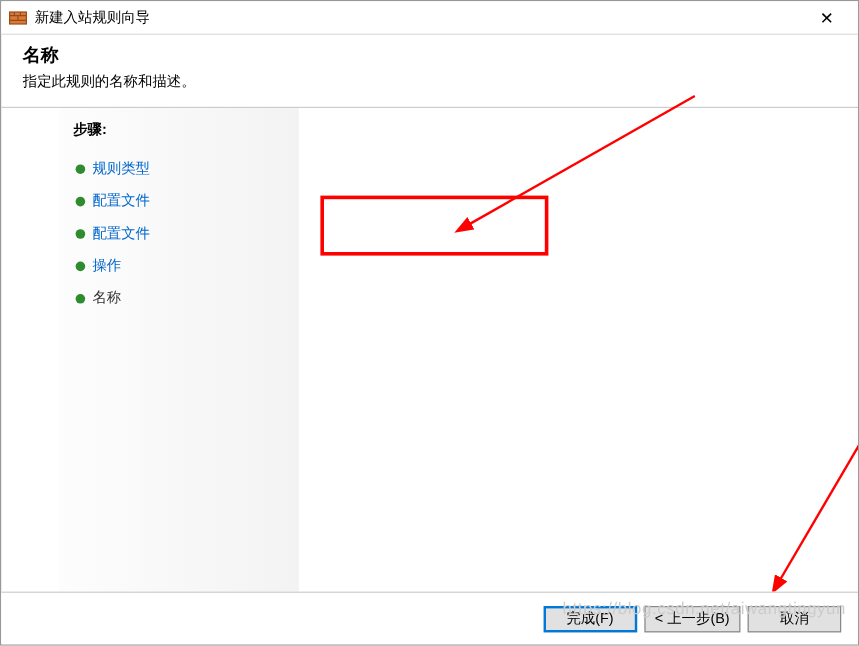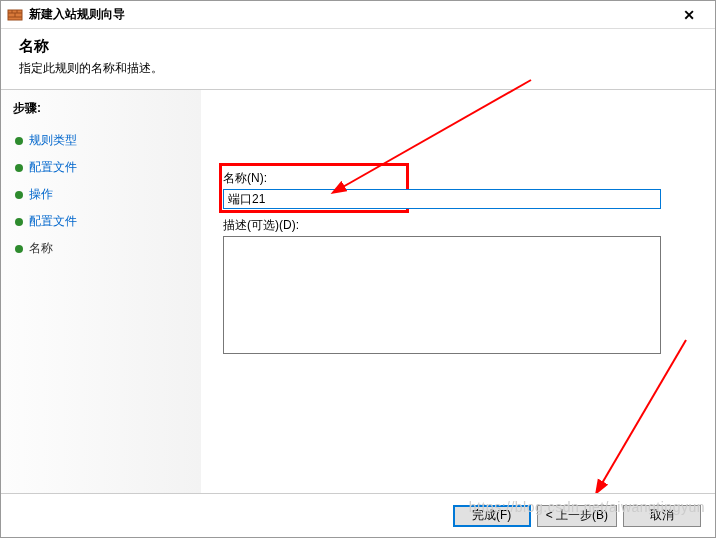--- a/index.html
+++ b/index.html
@@ -12,21 +12,20 @@
       position: relative;
       border: 1px solid #999;
     }
     .titlebar {
       display: flex;
       align-items: center;
       height: 28px;
       padding: 0 6px;
       background: #fff;
       border-bottom: 1px solid #ddd;
-      font-weight: bold;
     }
     .titlebar .icon {
       width: 16px; height: 16px;
       margin-right: 6px;
       display: inline-block;
     }
     .titlebar .title { flex: 1; font-size: 12px; }
     .titlebar .close {
       width: 40px; height: 22px;
       display: flex; align-items: center; justify-content: center;
@@ -35,20 +34,21 @@
     }
     .header {
       padding: 8px 18px 12px 18px;
       border-bottom: 1px solid #ccc;
     }
     .header h1 { font-size: 15px; font-weight: bold; margin-bottom: 4px; }
     .header .subtitle { font-size: 12px; }
     .body {
       display: flex;
       height: 405px;
+      padding-left: 48px;
     }
     .sidebar {
       width: 200px;
       padding: 10px 12px;
       background: linear-gradient(to right, #fdfdfd 0%, #f3f3f3 100%);
     }
     .sidebar .steps-label { font-weight: bold; font-size: 12px; margin-bottom: 10px; }
     .sidebar .step {
       display: flex;
       align-items: center;
@@ -171,44 +171,34 @@
     <div class="step link">
       <span class="bullet"></span>
       <span class="label">规则类型</span>
     </div>
     <div class="step link">
       <span class="bullet"></span>
       <span class="label">配置文件</span>
     </div>
     <div class="step link">
       <span class="bullet"></span>
+      <span class="label">配置文件</span>
+    </div>
+    <div class="step link">
+      <span class="bullet"></span>
       <span class="label">操作</span>
-    </div>
-    <div class="step link">
-      <span class="bullet"></span>
-      <span class="label">配置文件</span>
     </div>
     <div class="step current">
       <span class="bullet"></span>
       <span class="label">名称</span>
     </div>
   </div>
 
   <div class="content">
     <div class="highlight-box"></div>
-    <div class="form-area">
-      <div class="field-row">
-        <div class="field-label">名称(N):</div>
-        <input class="name-input" type="text" value="端口21" style="">
-      </div>
-      <div class="field-row">
-        <div class="field-label">描述(可选)(D):</div>
-        <textarea class="desc-textarea" style=""></textarea>
-      </div>
-    </div>
 
     <svg class="arrow" style="left:120px; top:-20px;" width="220" height="140">
       <defs>
           <marker id="ah1" markerWidth="10" markerHeight="10" refX="2" refY="3" orient="auto">
             <path d="M0,0 L0,6 L8,3 z" fill="#f00"></path>
           </marker>
         </defs>
       <line x1="210" y1="10" x2="20" y2="118" stroke="#f00" stroke-width="2" marker-end="url(#ah1)"></line>
     </svg>
     <svg class="arrow" style="left:380px; top:245px;" width="120" height="160">

